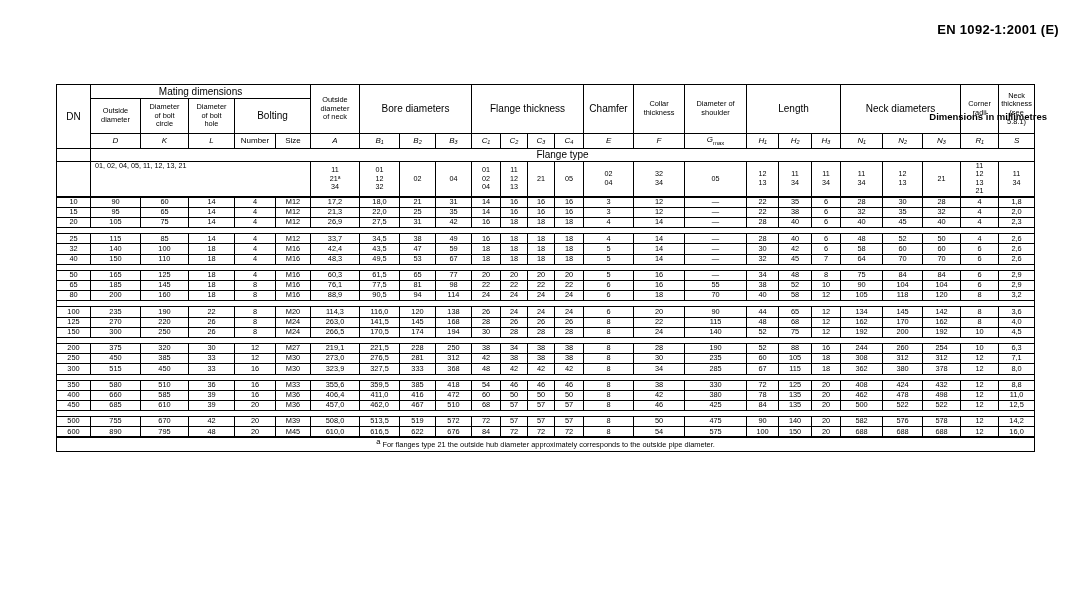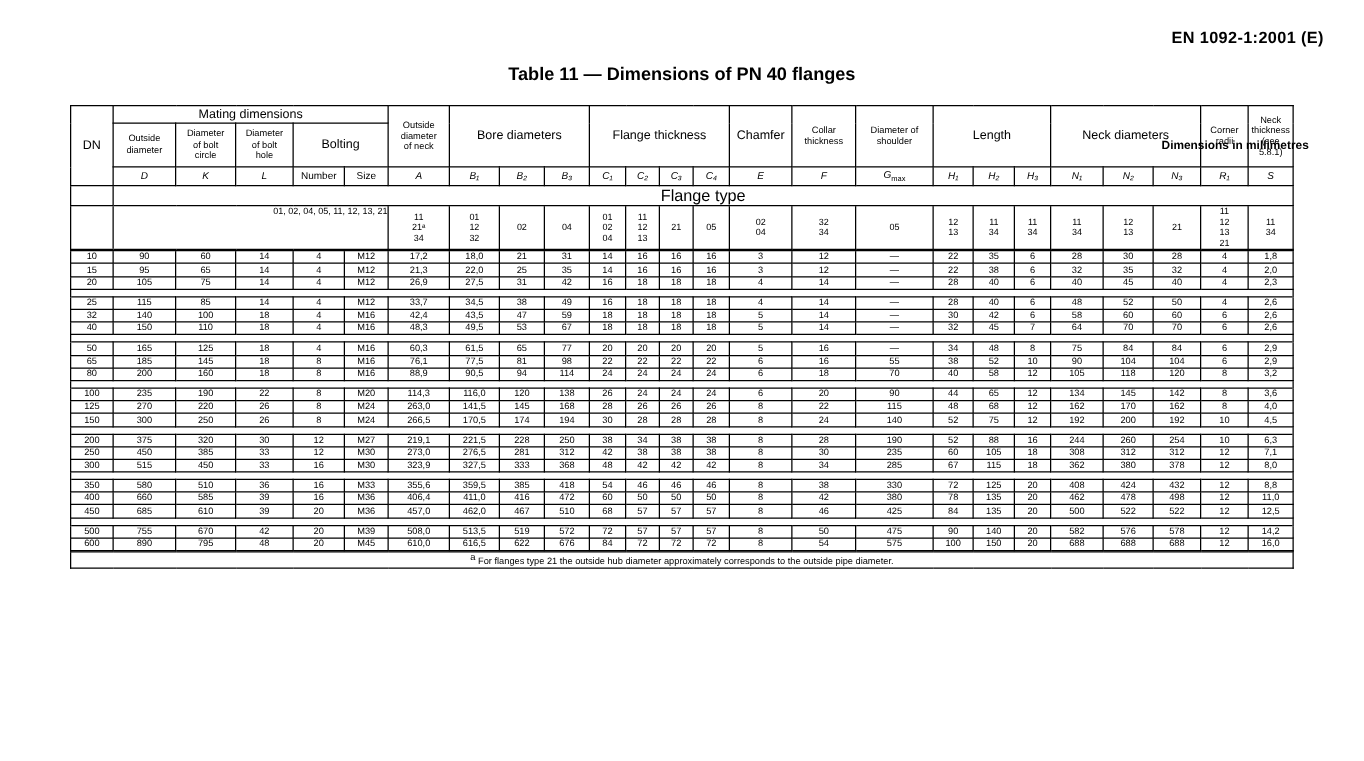--- a/index.html
+++ b/index.html
@@ -74,31 +74,31 @@
     height: 34px;
     padding: 1px 1px;
   }
   .hdr-sym {
     font-style: italic;
     font-size: 8px;
     height: 14px;
   }
   .hdr-sym.nonital { font-style: normal; margin-top: 40px; }
   .flange-type-row td {
-    font-size: 13px;
+    font-size: 10px;
     height: 11px;
   }
   .type-codes td {
     font-size: 7.2px;
     height: 30px;
     vertical-align: top;
     padding-top: 1px;
   }
   .type-codes td.leftcodes {
-    text-align: right;
+    text-align: left;
     padding-left: 4px;
     vertical-align: top;
   }
   .data td {
     height: 9.2px;
     font-size: 7.4px;
     border-left: 0.8px solid #000;
     border-right: 0.8px solid #000;
     border-top: none;
     border-bottom: none;
@@ -124,21 +124,20 @@
   }
   .multi { white-space: pre-line; }
 </style>
 </head>
 <body>
 
 <div class="page">
 
   <div class="std-ref">EN 1092-1:2001 (E)</div>
 
-  <div class="table-title">Table 11 — Dimensions of PN 40 flanges</div>
 
   <div class="dims-note">Dimensions in millimetres</div>
 
   <div class="table-wrap">
     <table class="flange">
       <colgroup>
         <col style="width:34px">
         <col style="width:50px">
         <col style="width:48px">
         <col style="width:46px">

